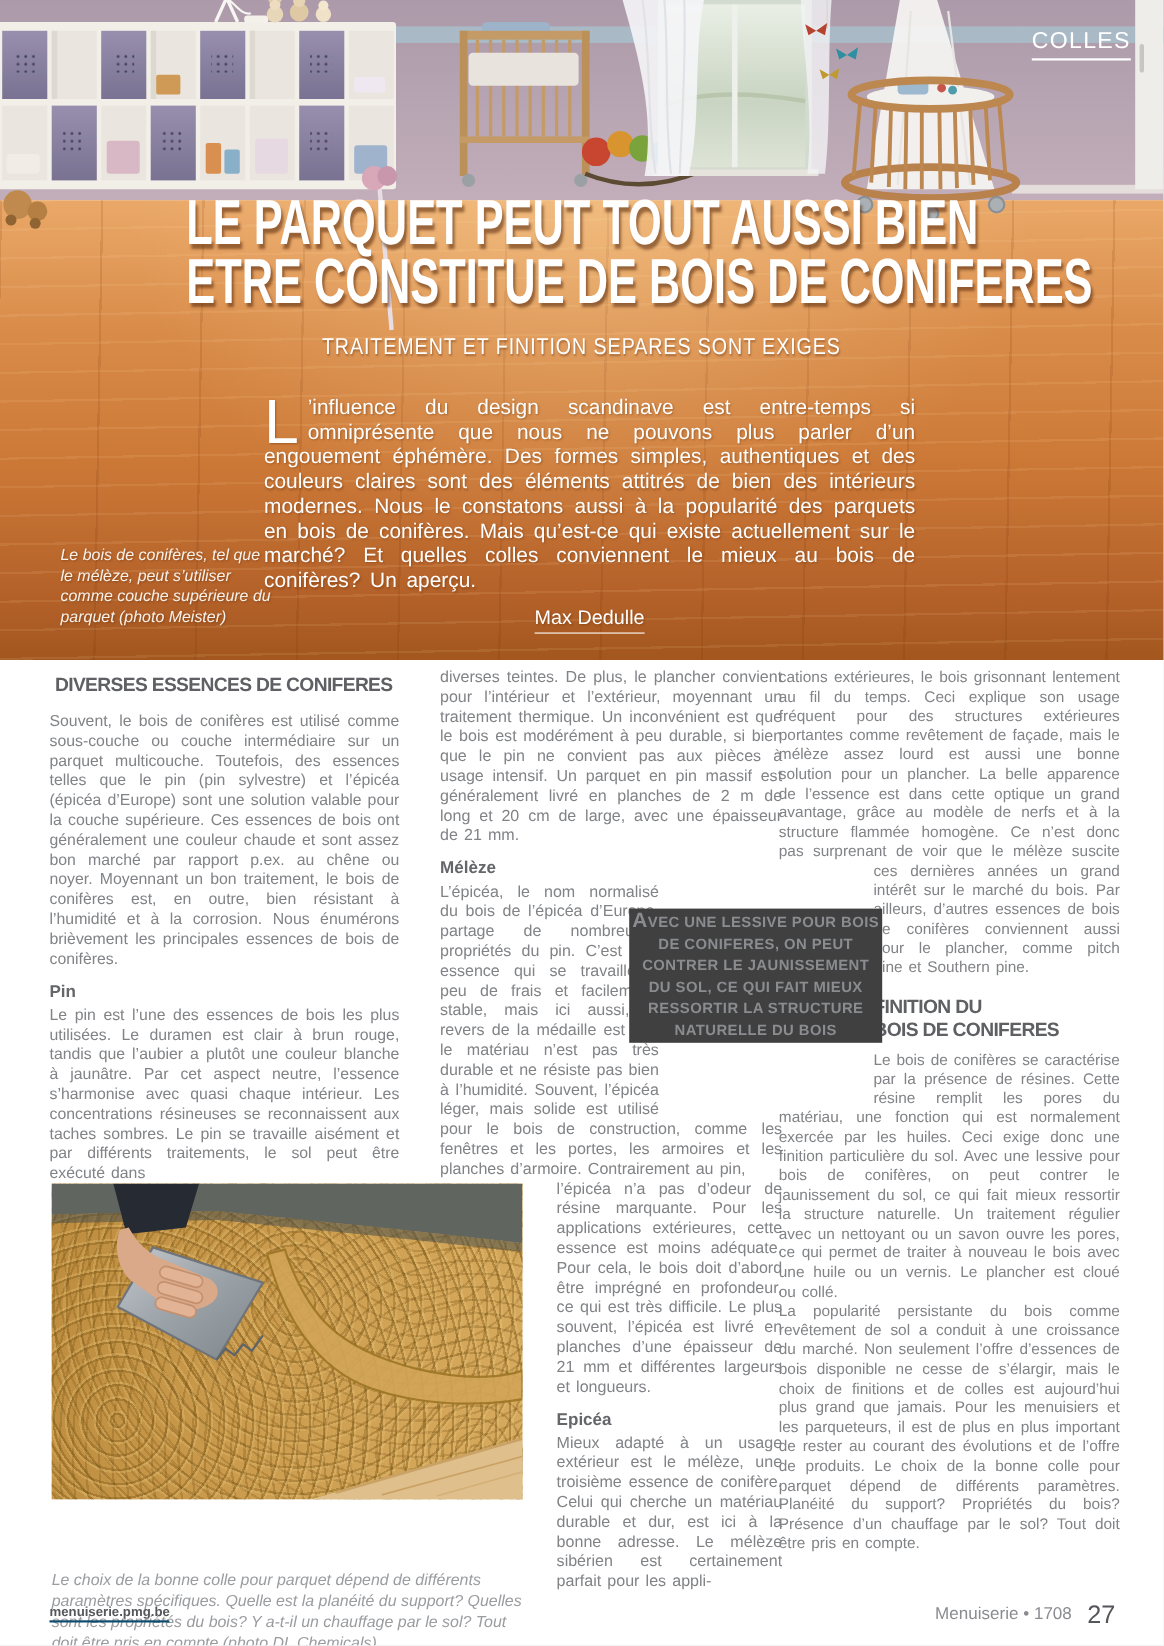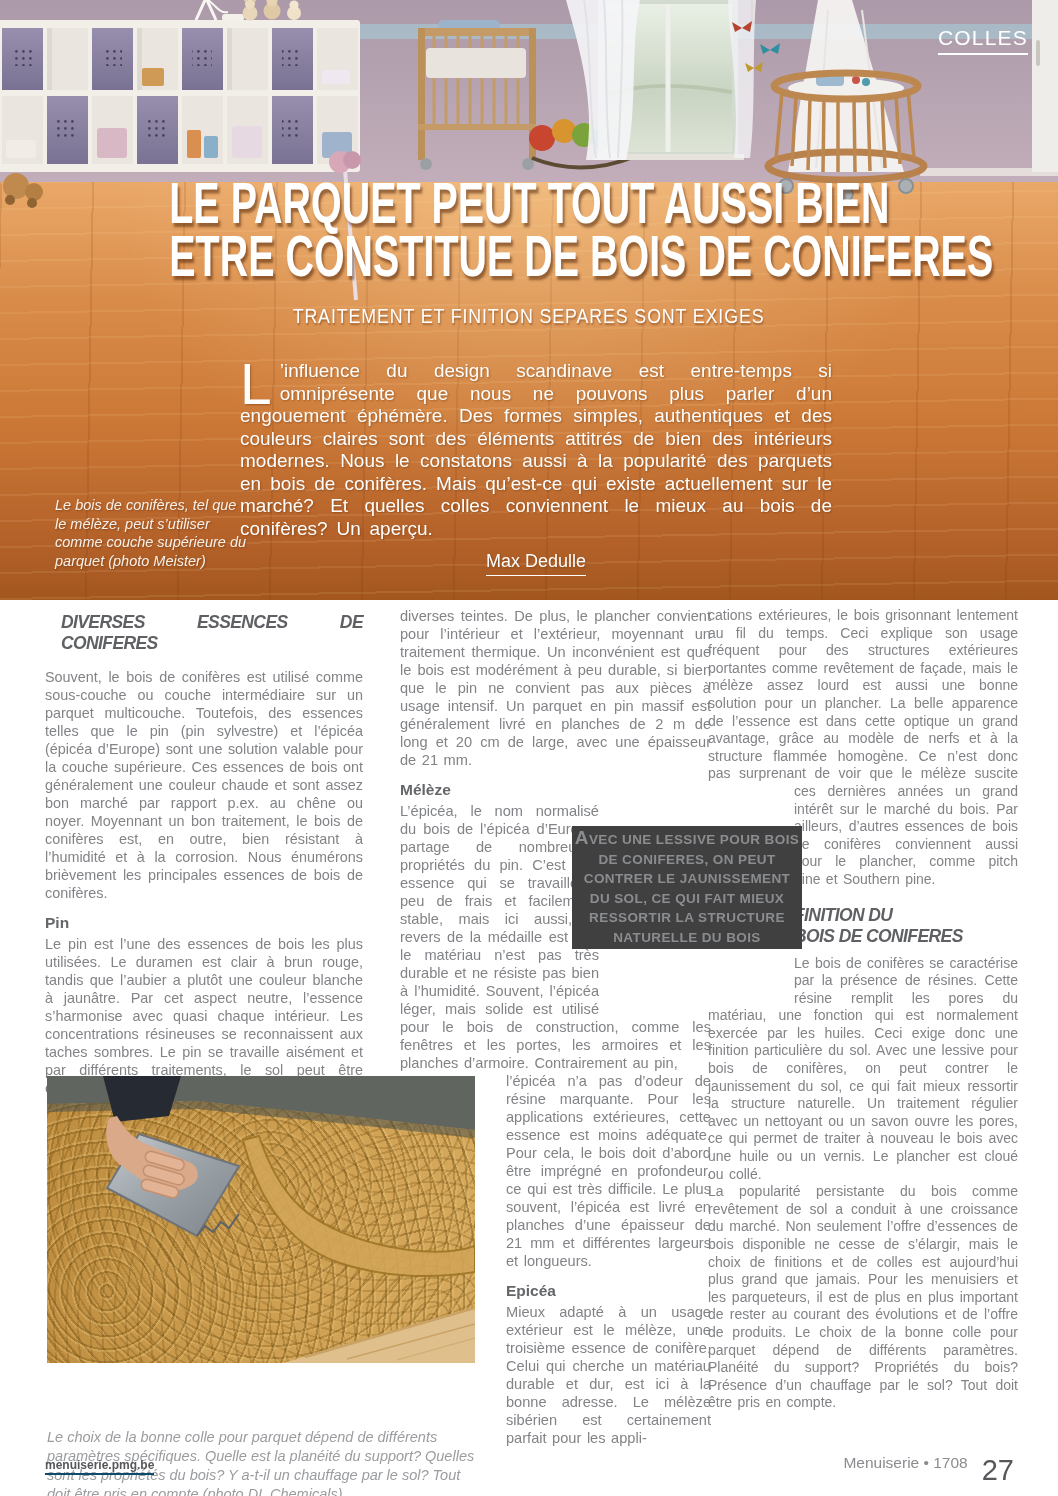--- a/index.html
+++ b/index.html
@@ -40,22 +40,22 @@
   .byline { display:inline-block; border-bottom:1.5px solid #fff; padding-bottom:2px; font-size:18px; }
 
   .hero-caption { position:absolute; left:55px; top:496px; width:194px; z-index:2;
                   font-style:italic; font-size:14.5px; line-height:18.5px; color:#f8f1ea;
                   text-shadow:1px 1px 2px rgba(90,40,0,.45); }
 
   
   .col { position:absolute; color:#818386; font-size:14.6px; line-height:18px;
          text-align:justify; word-spacing:1.5px; z-index:1; }
   .col p { margin:0; }
-  .col h2 { margin:0 0 14px 16px; font-size:17.5px; letter-spacing:-0.6px; color:#5e6063;
-            line-height:21px; word-spacing:normal;font-style:italic; }
+  .col h2 { margin:0 0 14px 5px; font-size:17.5px; letter-spacing:-0.6px; color:#5e6063;
+            line-height:21px; word-spacing:normal; }
   .col h3 { margin:12px 0 3px 0; font-size:15.5px; color:#646669; word-spacing:normal; }
   .col1 { left:45px;  top:612px; width:318px; font-size:14.4px; }
   .col2 { left:400px; top:607px; width:311px; }
   .col3 { left:708px; top:607px; width:310px; font-size:14px; line-height:17.6px; }
   .col3 h2.mt { margin-top:16px; margin-bottom:8px; }
   .col3 h2.mt2 { margin-top:22px; margin-bottom:10px; }
   .hline { display:block; }
   .after-photo { margin-top:16px; }
 
   .sp-qr { float:right; width:112px; height:200px; }
@@ -79,23 +79,23 @@
       linear-gradient(100deg,#bd8c3e 0%,#cb9c4e 45%,#d7ab5f 100%); }
   .glue-photo svg { position:absolute; top:0; left:0; }
 
   .glue-caption { position:absolute; left:47px; top:1428px; width:436px; z-index:3;
                   font-style:italic; font-size:14.5px; line-height:19px; color:#9a9c9f; }
 
   
   .site { position:absolute; left:45px; top:1458px; z-index:4; color:#55575a; font-weight:bold;
           font-size:12px; text-decoration:none; border-bottom:2px solid #0c4a6e; padding-bottom:1px; }
   .pageinfo { position:absolute; right:44px; top:1454px; z-index:4; display:flex;
-              align-items:flex-start; gap:14px; }
+              align-items:center; gap:14px; }
   .mag  { color:#8a8c8f; font-size:15.5px; }
-  .pnum { color:#55575a; font-size:29px; }
+  .pnum { color:#55575a; font-size:23px; }
 </style>
 </head>
 <body>
 
 <div class="page">
 
   <header class="hero">
     <div class="wall"></div>
     <div class="stripe"></div>
     <div class="floor"></div>

